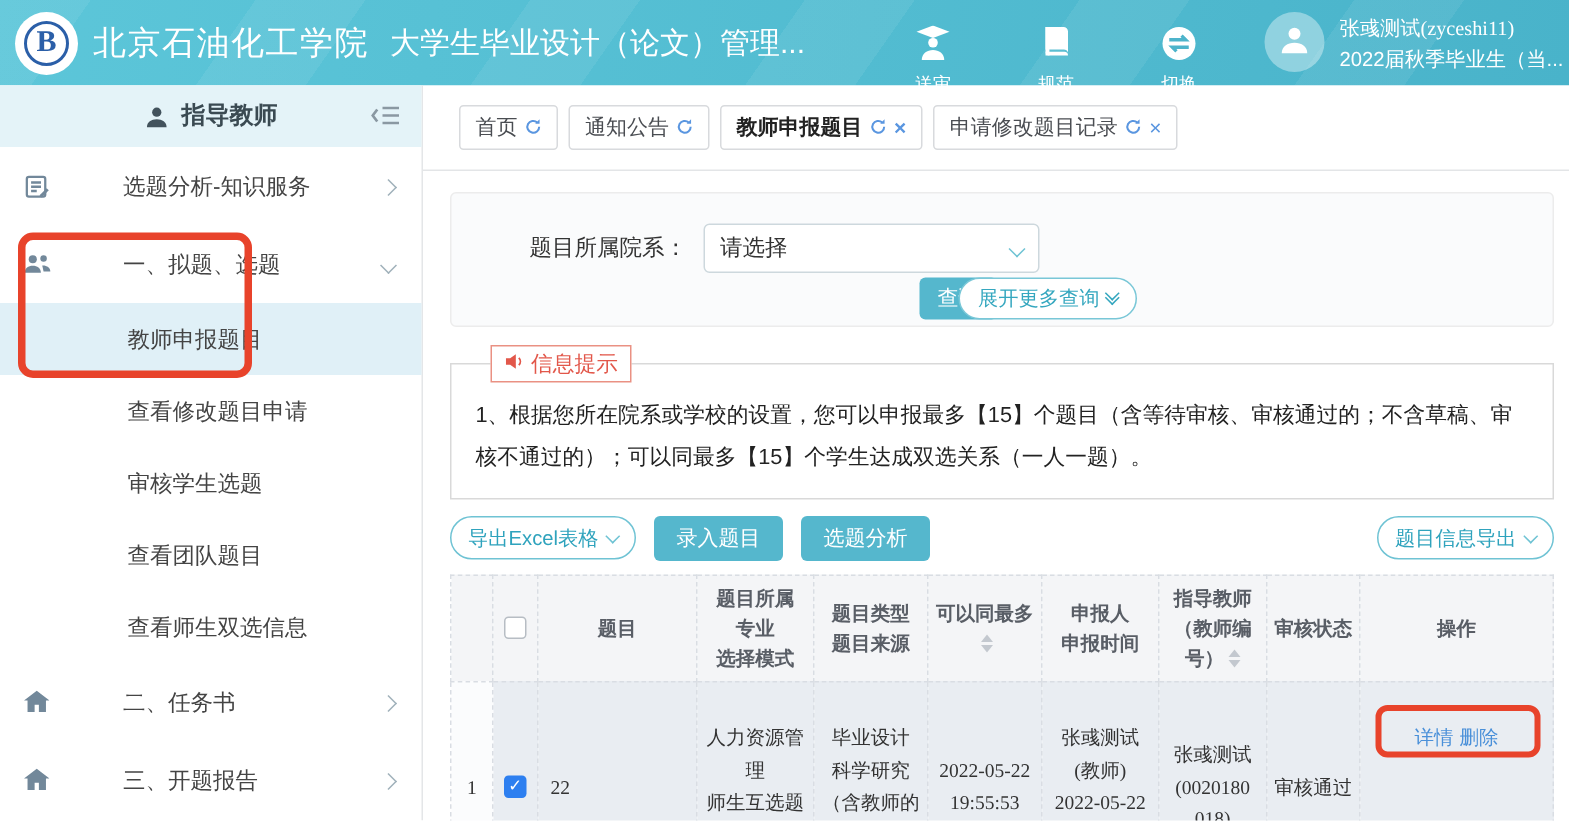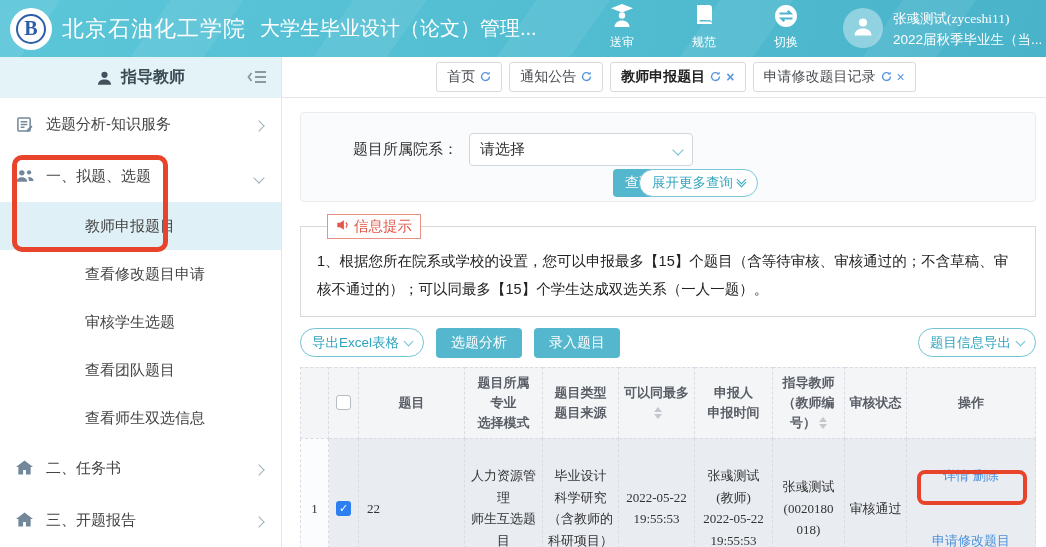--- a/index.html
+++ b/index.html
@@ -13,53 +13,53 @@
     display:flex; align-items:center; }
   .hdr::after { content:""; position:absolute; inset:0; pointer-events:none;
     background:repeating-linear-gradient(-55deg, rgba(255,255,255,0.00) 0 90px, rgba(255,255,255,0.07) 90px 150px); }
   .logo { width:42px; height:42px; border-radius:50%; background:#fff; margin-left:10px;
     display:flex; align-items:center; justify-content:center; flex:0 0 auto; z-index:2; }
   .logo-inner { width:30px; height:30px; border-radius:50%; border:2px solid #2b5fa8;
     color:#2b5fa8; font-family:"Liberation Serif",serif; font-weight:bold; font-size:20px;
     display:flex; align-items:center; justify-content:center; }
   .school { color:#fff; font-size:22px; font-weight:normal; margin-left:10px; letter-spacing:1px; z-index:2; }
   .system { color:#fff; font-size:20px; margin-left:14px; z-index:2; }
-  .hdr-actions { position:absolute; left:598px; top:4px; display:flex; gap:34px; z-index:2; }
+  .hdr-actions { position:absolute; left:598px; top:17px; display:flex; gap:34px; z-index:2; }
   .hdr-act { display:flex; flex-direction:column; align-items:center; width:48px; cursor:pointer; }
   .hdr-act .lbl { color:#fff; font-size:12px; margin-top:2px; }
   .avatar { position:absolute; left:843px; top:8px; width:40px; height:40px; border-radius:50%;
     background:rgba(255,255,255,0.38); display:flex; align-items:center; justify-content:center; z-index:2; }
   .userinfo { position:absolute; left:893px; top:8px; color:#fff; font-size:13.5px; line-height:21px; z-index:2; }
   .userinfo .u1 { font-family:"Liberation Serif",serif; }
   .userinfo .u1 .cjk, .userinfo .u2 { font-family:"Liberation Sans",sans-serif; }
 
   
   .sidebar { position:absolute; left:0; top:57px; width:282px; height:490px; background:#fff;
     border-right:1px solid #e4e6e8; }
   .sb-head { height:41px; background:#e4f3f8; display:flex; align-items:center; justify-content:center;
     position:relative; font-size:16px; font-weight:bold; color:#3a4a52; }
   .sb-head .collapse { position:absolute; right:14px; top:12px; cursor:pointer; }
-  .sb-item { display:flex; align-items:center; position:relative; color:#444; font-size:15px; cursor:pointer; }
+  .sb-item { display:flex; align-items:center; position:relative; color:#444; font-size:15px; cursor:pointer;gap:36px; }
   .sb-item .ic { width:18px; margin-left:16px; margin-right:12px; display:flex; }
   .sb-item .chev { position:absolute; right:18px; }
   .lv1 { height:52px; }
   .lv2 { height:48px; padding-left:85px; }
   .lv2.active { background:#e0f0f7; color:#3b4registro4; }
   .chev-r, .chev-d { width:8px; height:8px; border-right:1.8px solid #9fb0ba; border-bottom:1.8px solid #9fb0ba; display:inline-block; }
   .chev-r { transform:rotate(-45deg); }
   .chev-d { transform:rotate(45deg); }
 
   
   .redbox { position:absolute; border:5px solid #e8432b; border-radius:10px; pointer-events:none; z-index:50; }
   .redbox.sidebar-box { left:12px; top:155px; width:156px; height:97px; }
   .redbox.table-box { left:917px; top:470px; width:110px; height:35px; border-width:4px; border-radius:8px; }
 
   
   .content { position:absolute; left:282px; top:57px; width:764px; height:490px; background:#fff; }
-  .tabs { height:41px; border-bottom:1px solid #e3e5e7; display:flex; align-items:center; padding-left:24px; gap:7px;justify-content:center; }
+  .tabs { height:57px; border-bottom:1px solid #e3e5e7; display:flex; align-items:center; padding-left:24px; gap:7px; }
   .tab { height:30px; border:1px solid #d8dadd; border-radius:3px; background:#fff; display:flex;
     align-items:center; padding:0 10px; font-size:14px; color:#4a4d52; cursor:pointer; gap:5px; }
   .tab.active { font-weight:bold; color:#222; }
   .tab .x { color:#5a96e0; font-size:14px; line-height:1; cursor:pointer; }
 
   .filter { margin:14px 10px 0 18px; height:90px; background:#fafbfc; border:1px solid #ececec;
     border-radius:4px; position:relative; }
   .filter .flabel { position:absolute; left:52px; top:27px; font-size:15px; color:#333; }
   .fselect { position:absolute; left:168px; top:20px; width:224px; height:33px; background:#fff;
     border:1px solid #cdd8dd; border-radius:4px; display:flex; align-items:center; padding:0 10px;
@@ -314,22 +314,22 @@
         <span>信息提示</span>
       </div>
       <div class="notice-text">1、根据您所在院系或学校的设置，您可以申报最多【15】个题目（含等待审核、审核通过的；不含草稿、审核不通过的）；可以同最多【15】个学生达成双选关系（一人一题）。</div>
     </div>
 
     <div class="toolbar">
       <div class="pill">
         <span>导出Excel表格</span>
         <i class="chev-d"></i>
       </div>
+      <button class="btn-solid tb-solid">录入题目</button>
       <button class="btn-solid tb-solid">选题分析</button>
-      <button class="btn-solid tb-solid">录入题目</button>
       <div class="spacer"></div>
       <div class="pill">
         <span>题目信息导出</span>
         <i class="chev-d"></i>
       </div>
     </div>
 
     <table class="grid">
       <colgroup>
         <col style="width:28px">

